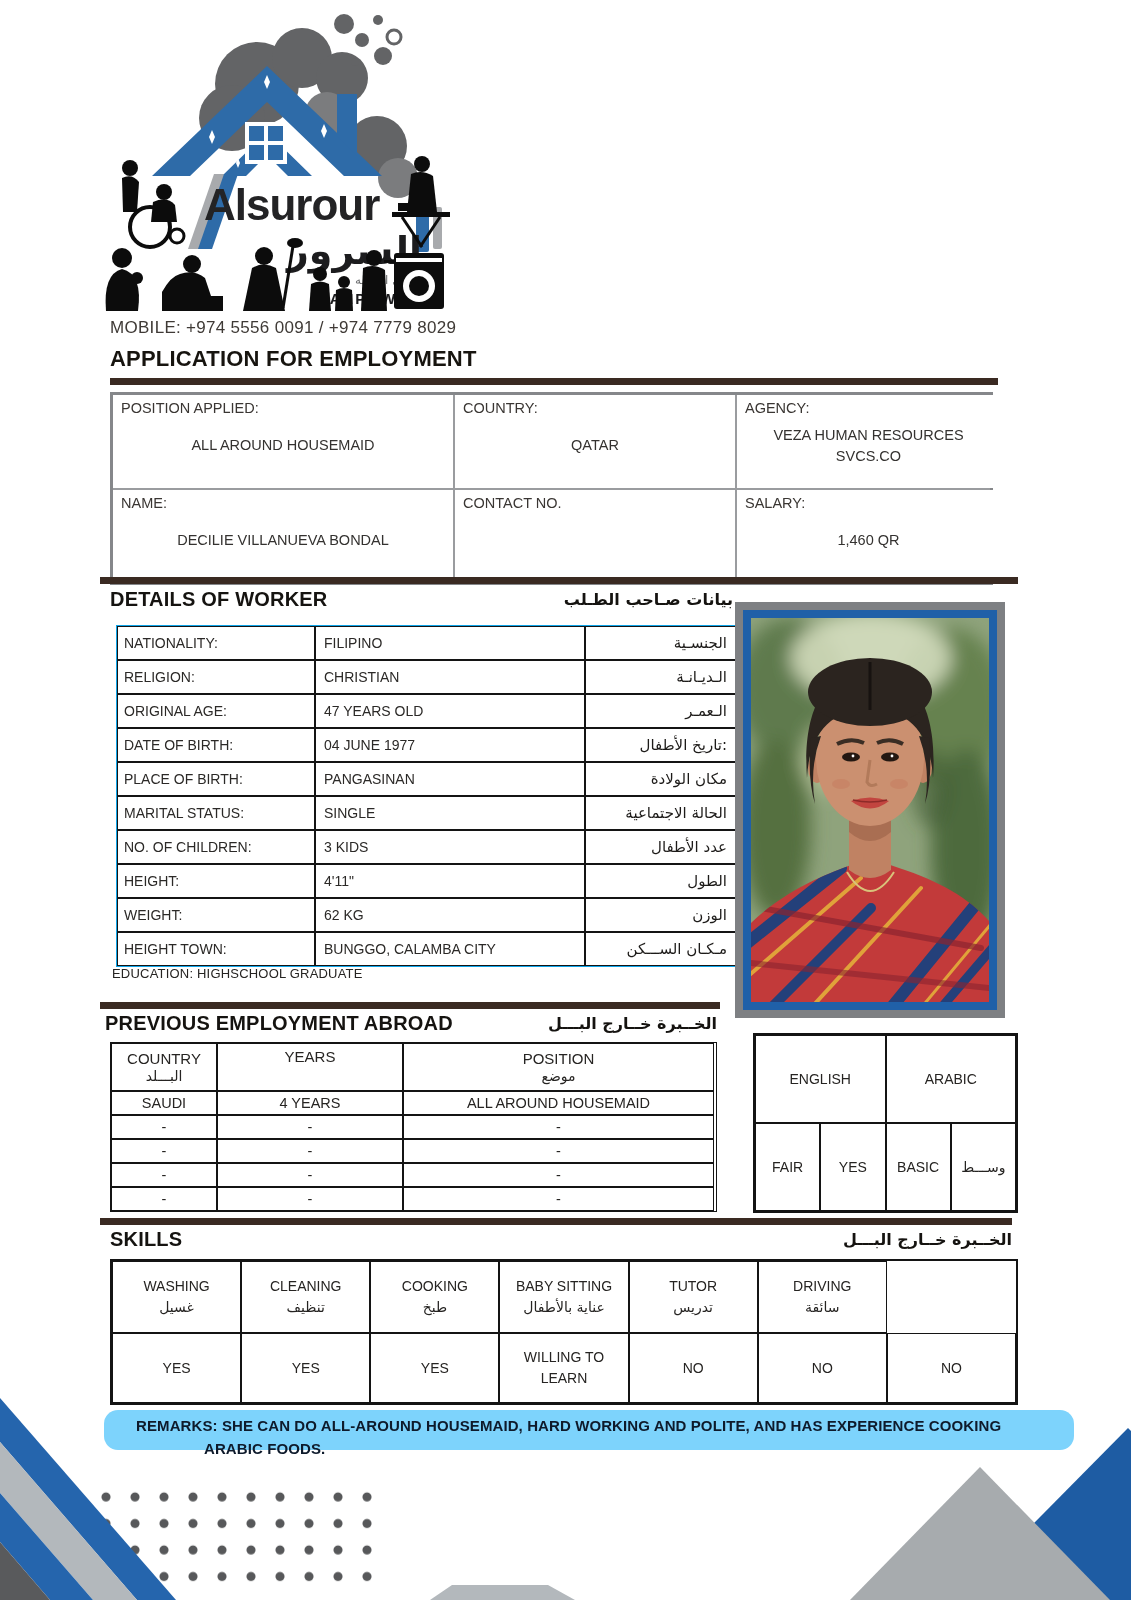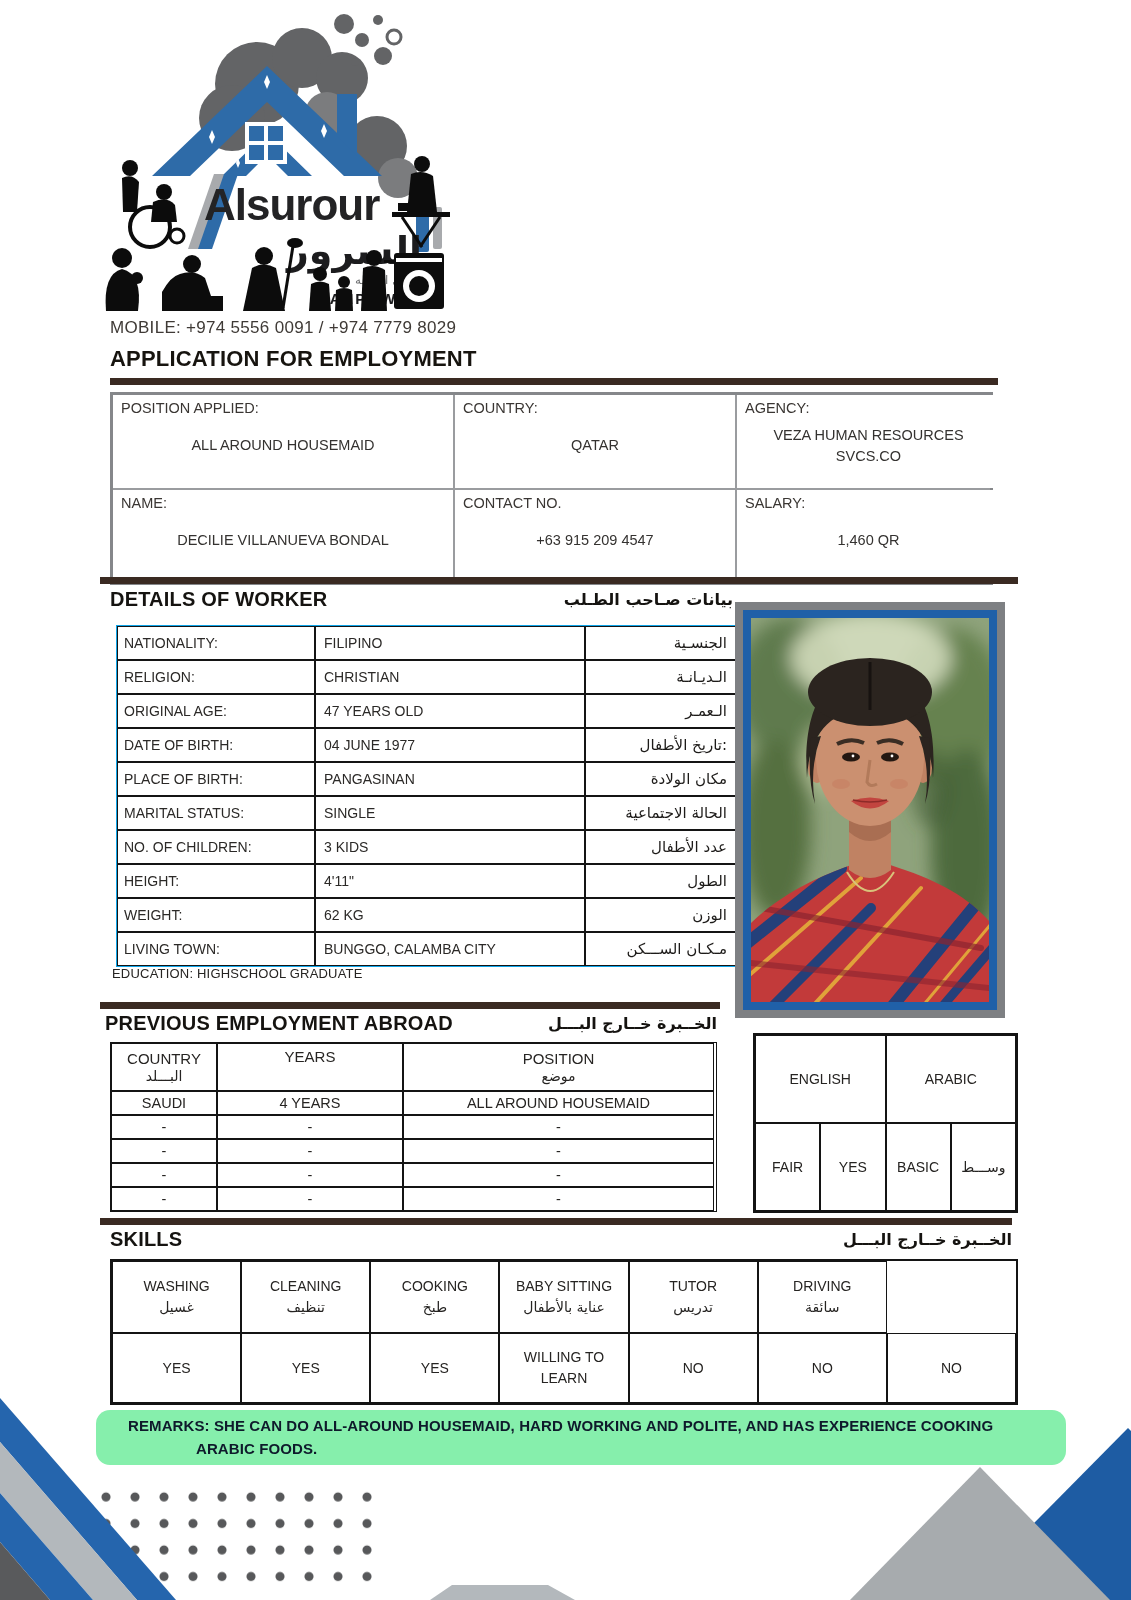--- a/index.html
+++ b/index.html
@@ -61,21 +61,21 @@
   .skl-vrow{display:grid;grid-template-columns:repeat(7,1fr);height:70px;}
   .skl-table .cell{border:1px solid #141414;display:flex;flex-direction:column;align-items:center;justify-content:center;
      box-sizing:border-box;font-size:14px;color:#262422;text-align:center;line-height:1.5;padding:2px 6px;}
 
   
   .photo-frame{left:735px;top:602px;width:270px;height:416px;background:#7e8083;box-sizing:border-box;padding:8px;}
   .photo-inner{width:100%;height:100%;background:#2060a8;box-sizing:border-box;padding:8px;}
   .photo-inner svg{display:block;width:100%;height:100%;}
 
   
-  .remarks{left:96px;top:1410px;width:970px;height:55px;background:#86efac;border-radius:14px;}
+  .remarks{left:104px;top:1410px;width:970px;height:40px;background:#7dd3fc;border-radius:14px;}
   .remarks-line1{position:absolute;left:32px;top:7px;font-size:15px;font-weight:bold;color:#0e1a2b;letter-spacing:.1px;}
   .remarks-line2{position:absolute;left:100px;top:30px;font-size:15px;font-weight:bold;color:#0e1a2b;letter-spacing:.1px;}
 
   
   .dots{left:92px;top:1484px;width:290px;height:106px;
     background-image:radial-gradient(circle at 14px 13px,#57585a 4px,transparent 5px);
     background-size:29px 26.5px;}
   .corner-bl{left:0;top:1390px;width:600px;height:210px;z-index:5;}
   .corner-br{left:820px;top:1420px;width:311px;height:180px;z-index:5;}
   svg text{font-family:"Liberation Sans", sans-serif;}
@@ -192,21 +192,20 @@
     <div class="app-cell">
       <div class="app-label">AGENCY:</div>
       <div class="app-value" style="max-width:230px;margin:0 auto;">VEZA HUMAN RESOURCES SVCS.CO</div>
     </div>
     <div class="app-cell">
       <div class="app-label">NAME:</div>
       <div class="app-value">DECILIE VILLANUEVA BONDAL</div>
     </div>
     <div class="app-cell">
       <div class="app-label">CONTACT NO.</div>
-      <div class="app-value">+63 915 209 4547</div>
     </div>
     <div class="app-cell">
       <div class="app-label">SALARY:</div>
       <div class="app-value">1,460 QR</div>
     </div>
   </div>
 
   <div class="abs bar bar2"></div>
   <div class="abs sec-title" style="left:110px;top:588px;">DETAILS OF WORKER</div>
   <div class="abs sec-title-ar ar" style="left:483px;top:590px;width:250px;">بيانات صـاحب الطـلب</div>
@@ -251,21 +250,21 @@
       <div class="det-label">HEIGHT:</div>
       <div class="det-value">4'11"</div>
       <div class="det-ar ar">الطول</div>
     </div>
     <div class="det-row">
       <div class="det-label">WEIGHT:</div>
       <div class="det-value">62 KG</div>
       <div class="det-ar ar">الوزن</div>
     </div>
     <div class="det-row">
-      <div class="det-label">LIVING TOWN:</div>
+      <div class="det-label">HEIGHT TOWN:</div>
       <div class="det-value">BUNGGO, CALAMBA CITY</div>
       <div class="det-ar ar">مـكـان الســـكن</div>
     </div>
   </div>
 
   <div class="abs education">EDUCATION: HIGHSCHOOL GRADUATE</div>
 
   <div class="abs photo-frame">
     <div class="photo-inner">
       <svg viewBox="0 0 238 384" preserveAspectRatio="none">

